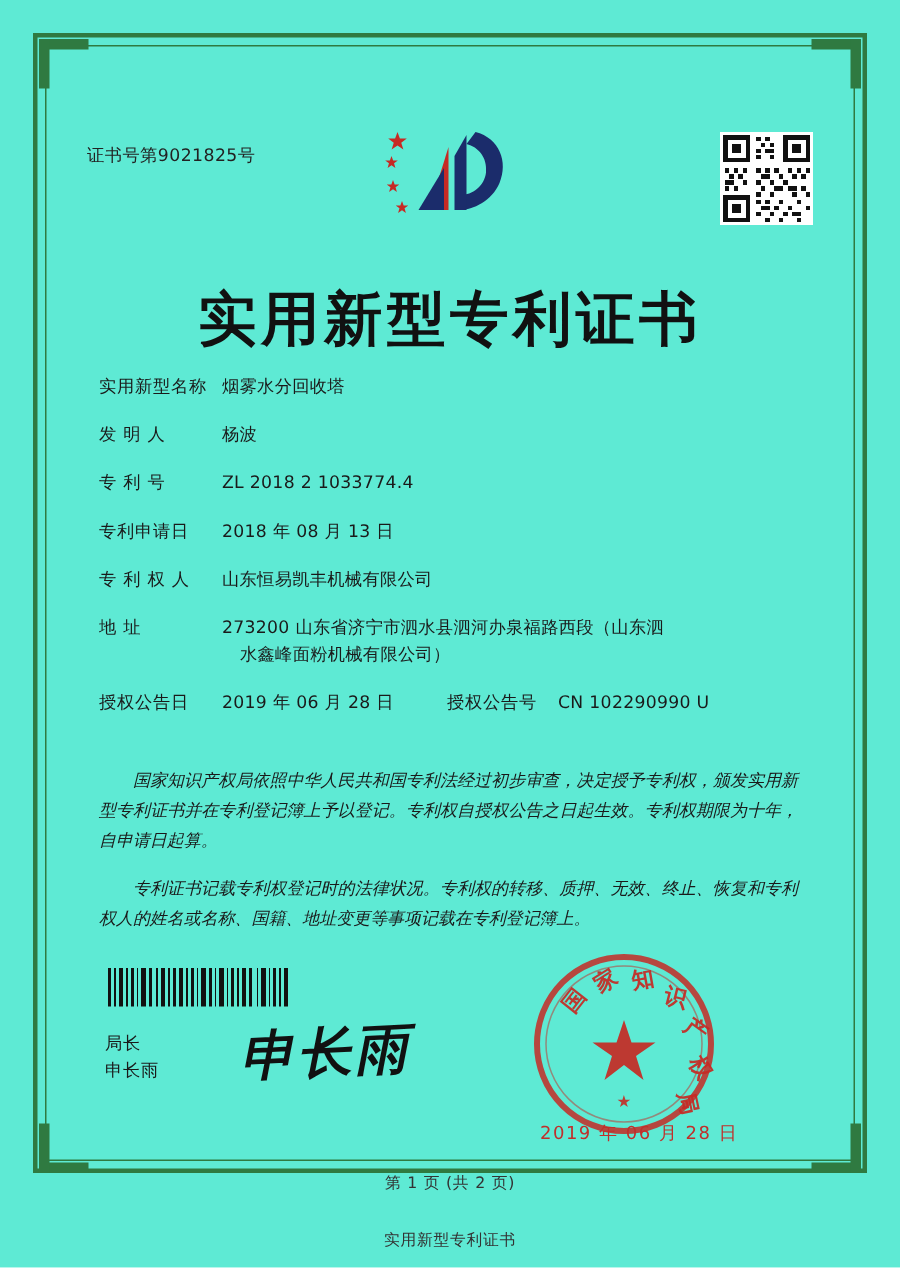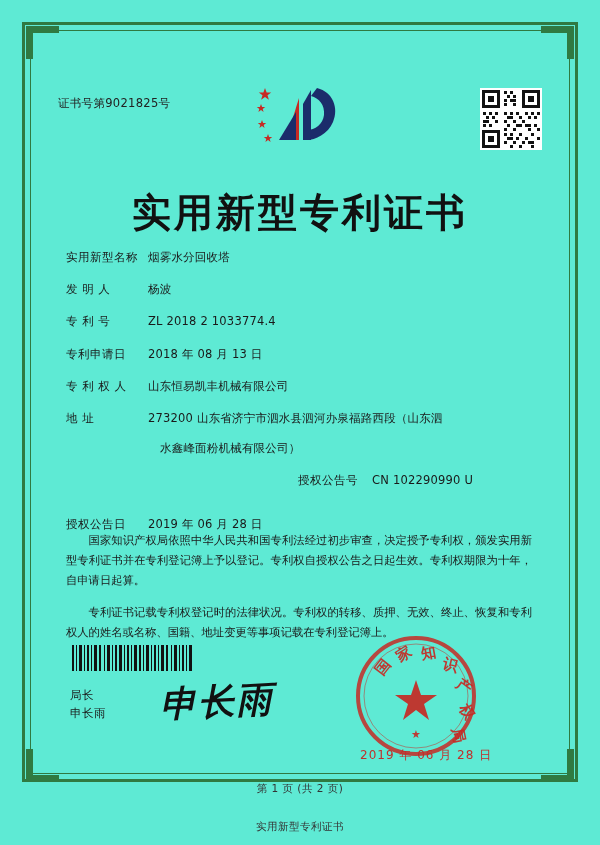--- a/index.html
+++ b/index.html
@@ -104,40 +104,41 @@
   .field-label.spread {
     display: flex;
     justify-content: space-between;
   }
   .field-value {
     flex: 1;
     letter-spacing: 0.2px;
   }
   .field-value .cont {
     display: block;
-    margin-top: 13px;
+    margin-top: 1px;
     margin-left: 12px;
   }
   .inline-pair {
     display: flex;
     width: 100%;
   }
-  .inline-left { width: 232px; flex: 0 0 232px; display: flex; margin-top: 44px; }
+  .inline-left { width: 232px; flex: 0 0 232px; display: flex; }
   .inline-right { flex: 1; display: flex; }
   .inline-right .field-label { width: 74px; flex: 0 0 74px; }
 
   
   .paras {
     position: absolute;
-    left: 66px; top: 520px;
+    left: 66px; top: 500px;
     width: 466px;
     font-size: 11.3px;
     line-height: 1.78;
     text-align: justify;
     color: #1a1a1a;
+    font-style: italic;
   }
   .para { text-indent: 2em; margin-bottom: 4px; }
 
   
   .barcode {
     position: absolute;
     left: 72px; top: 645px;
     width: 120px; height: 26px;
   }
 

